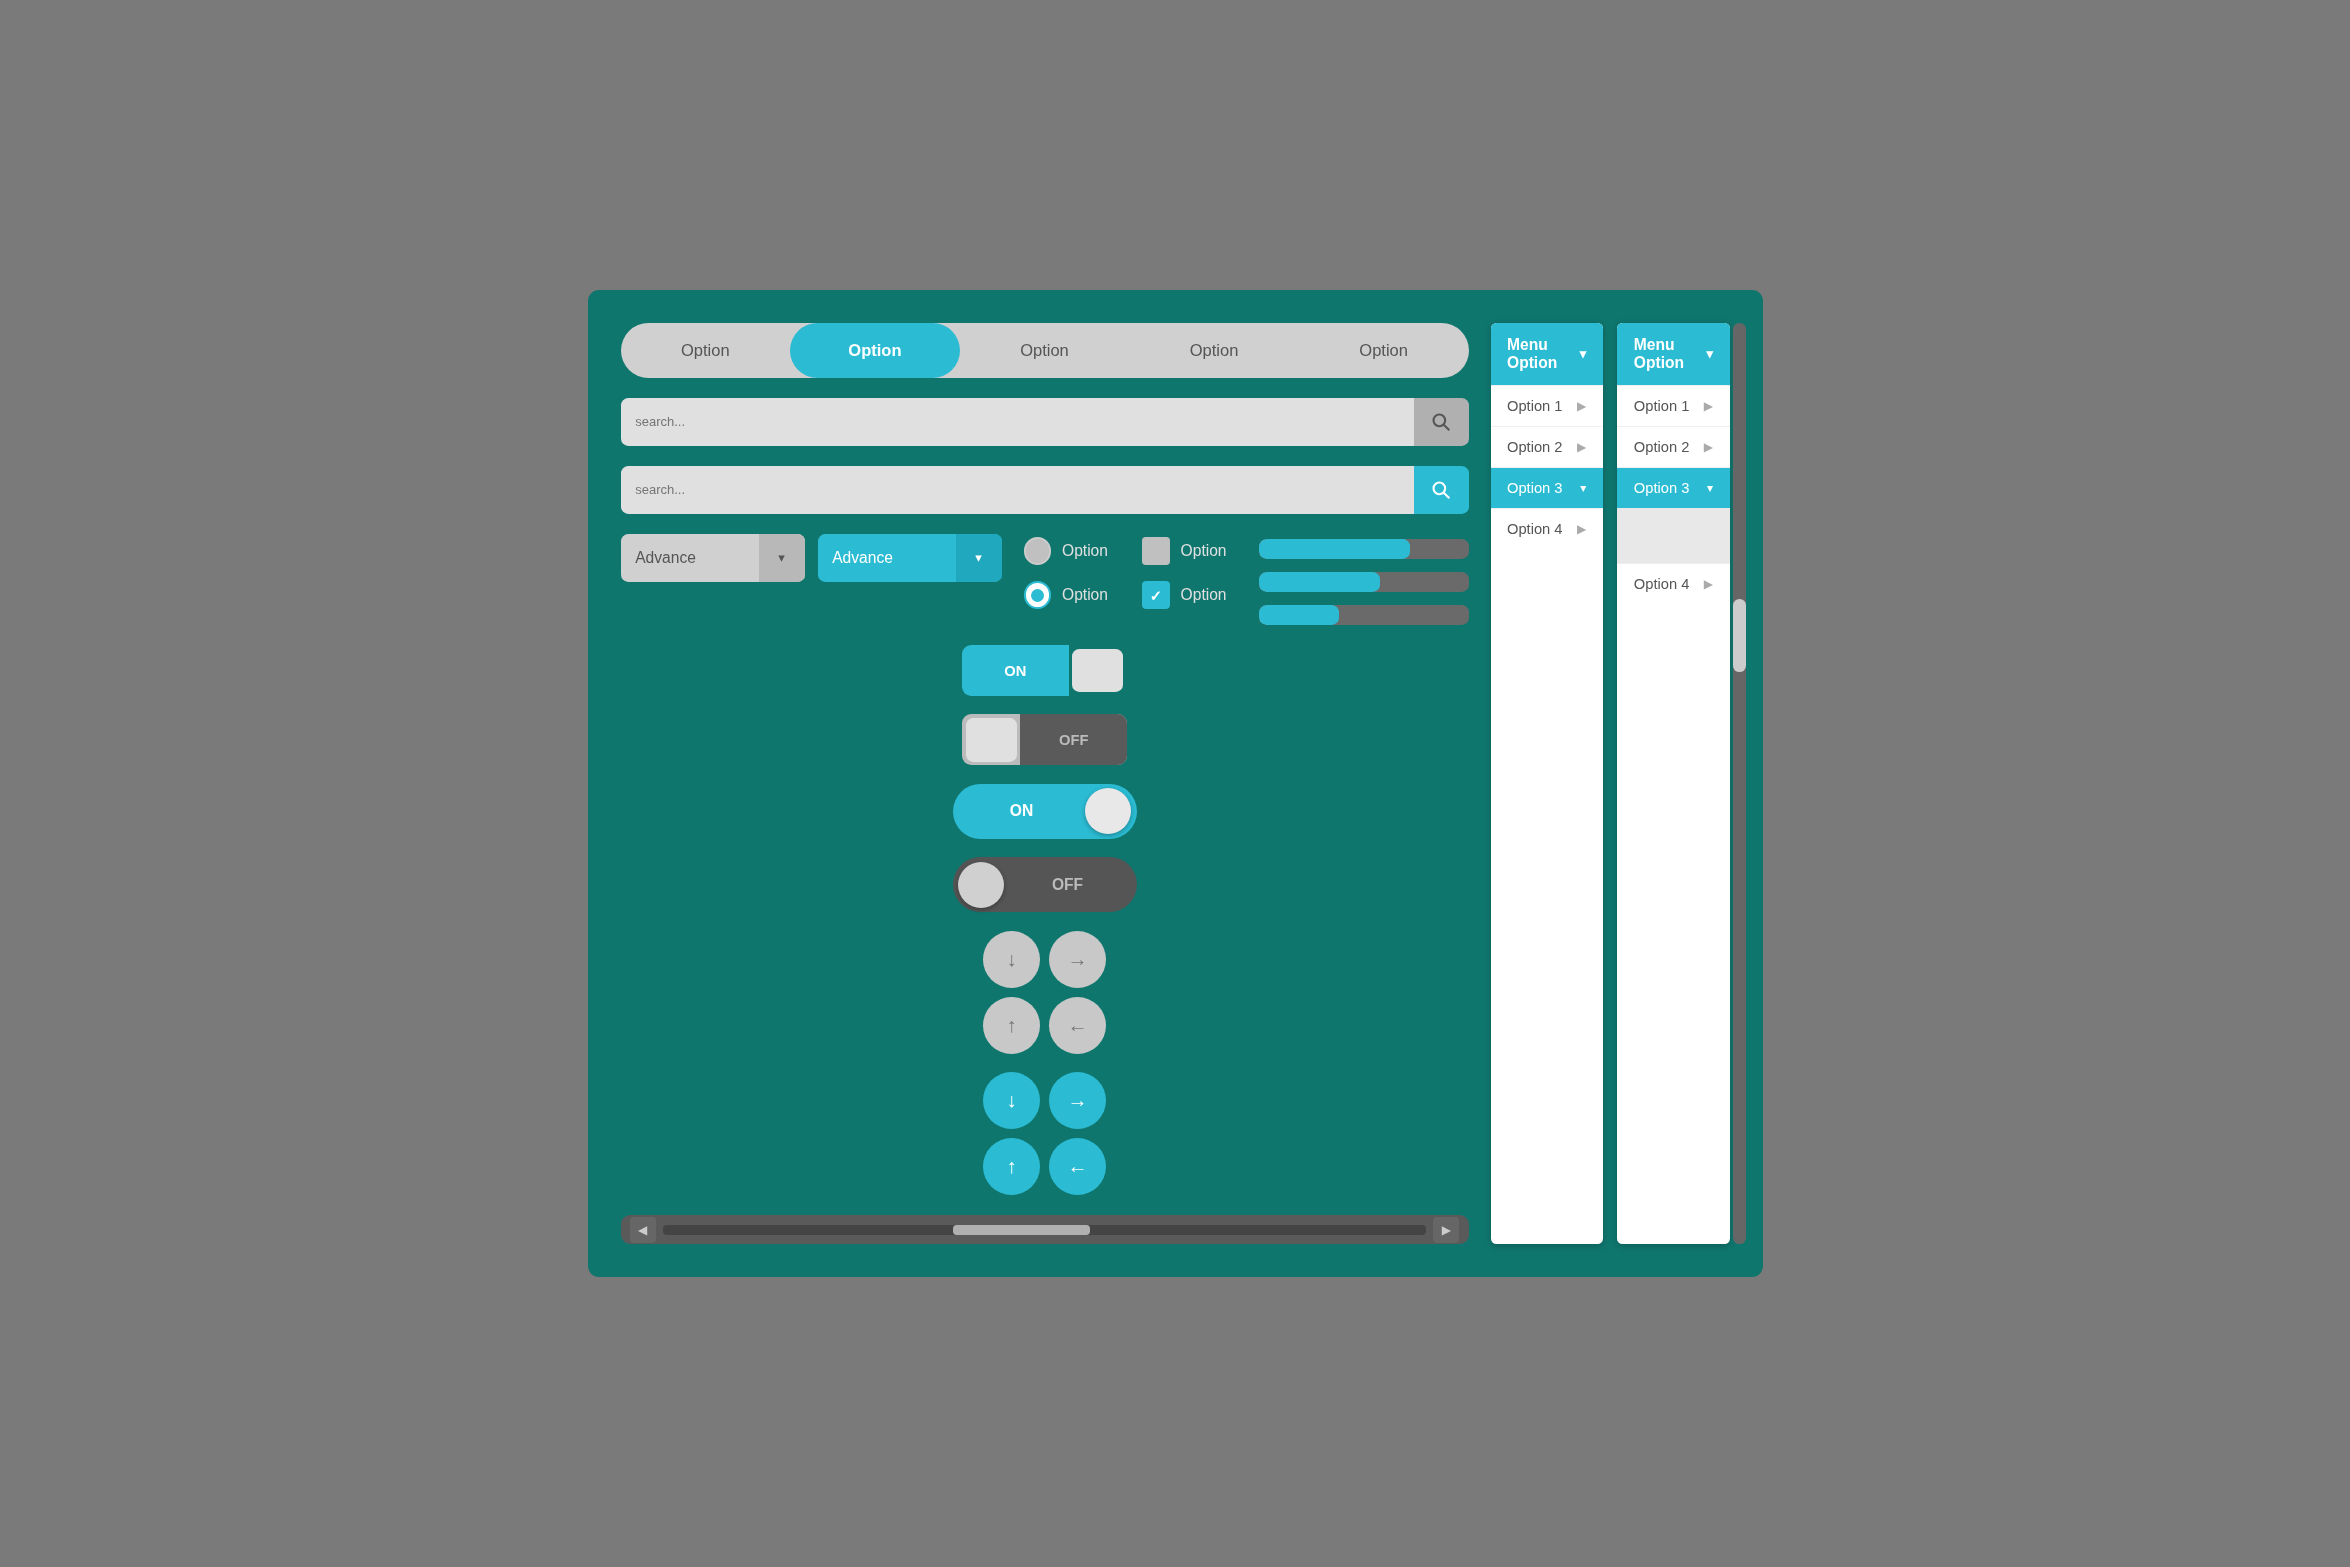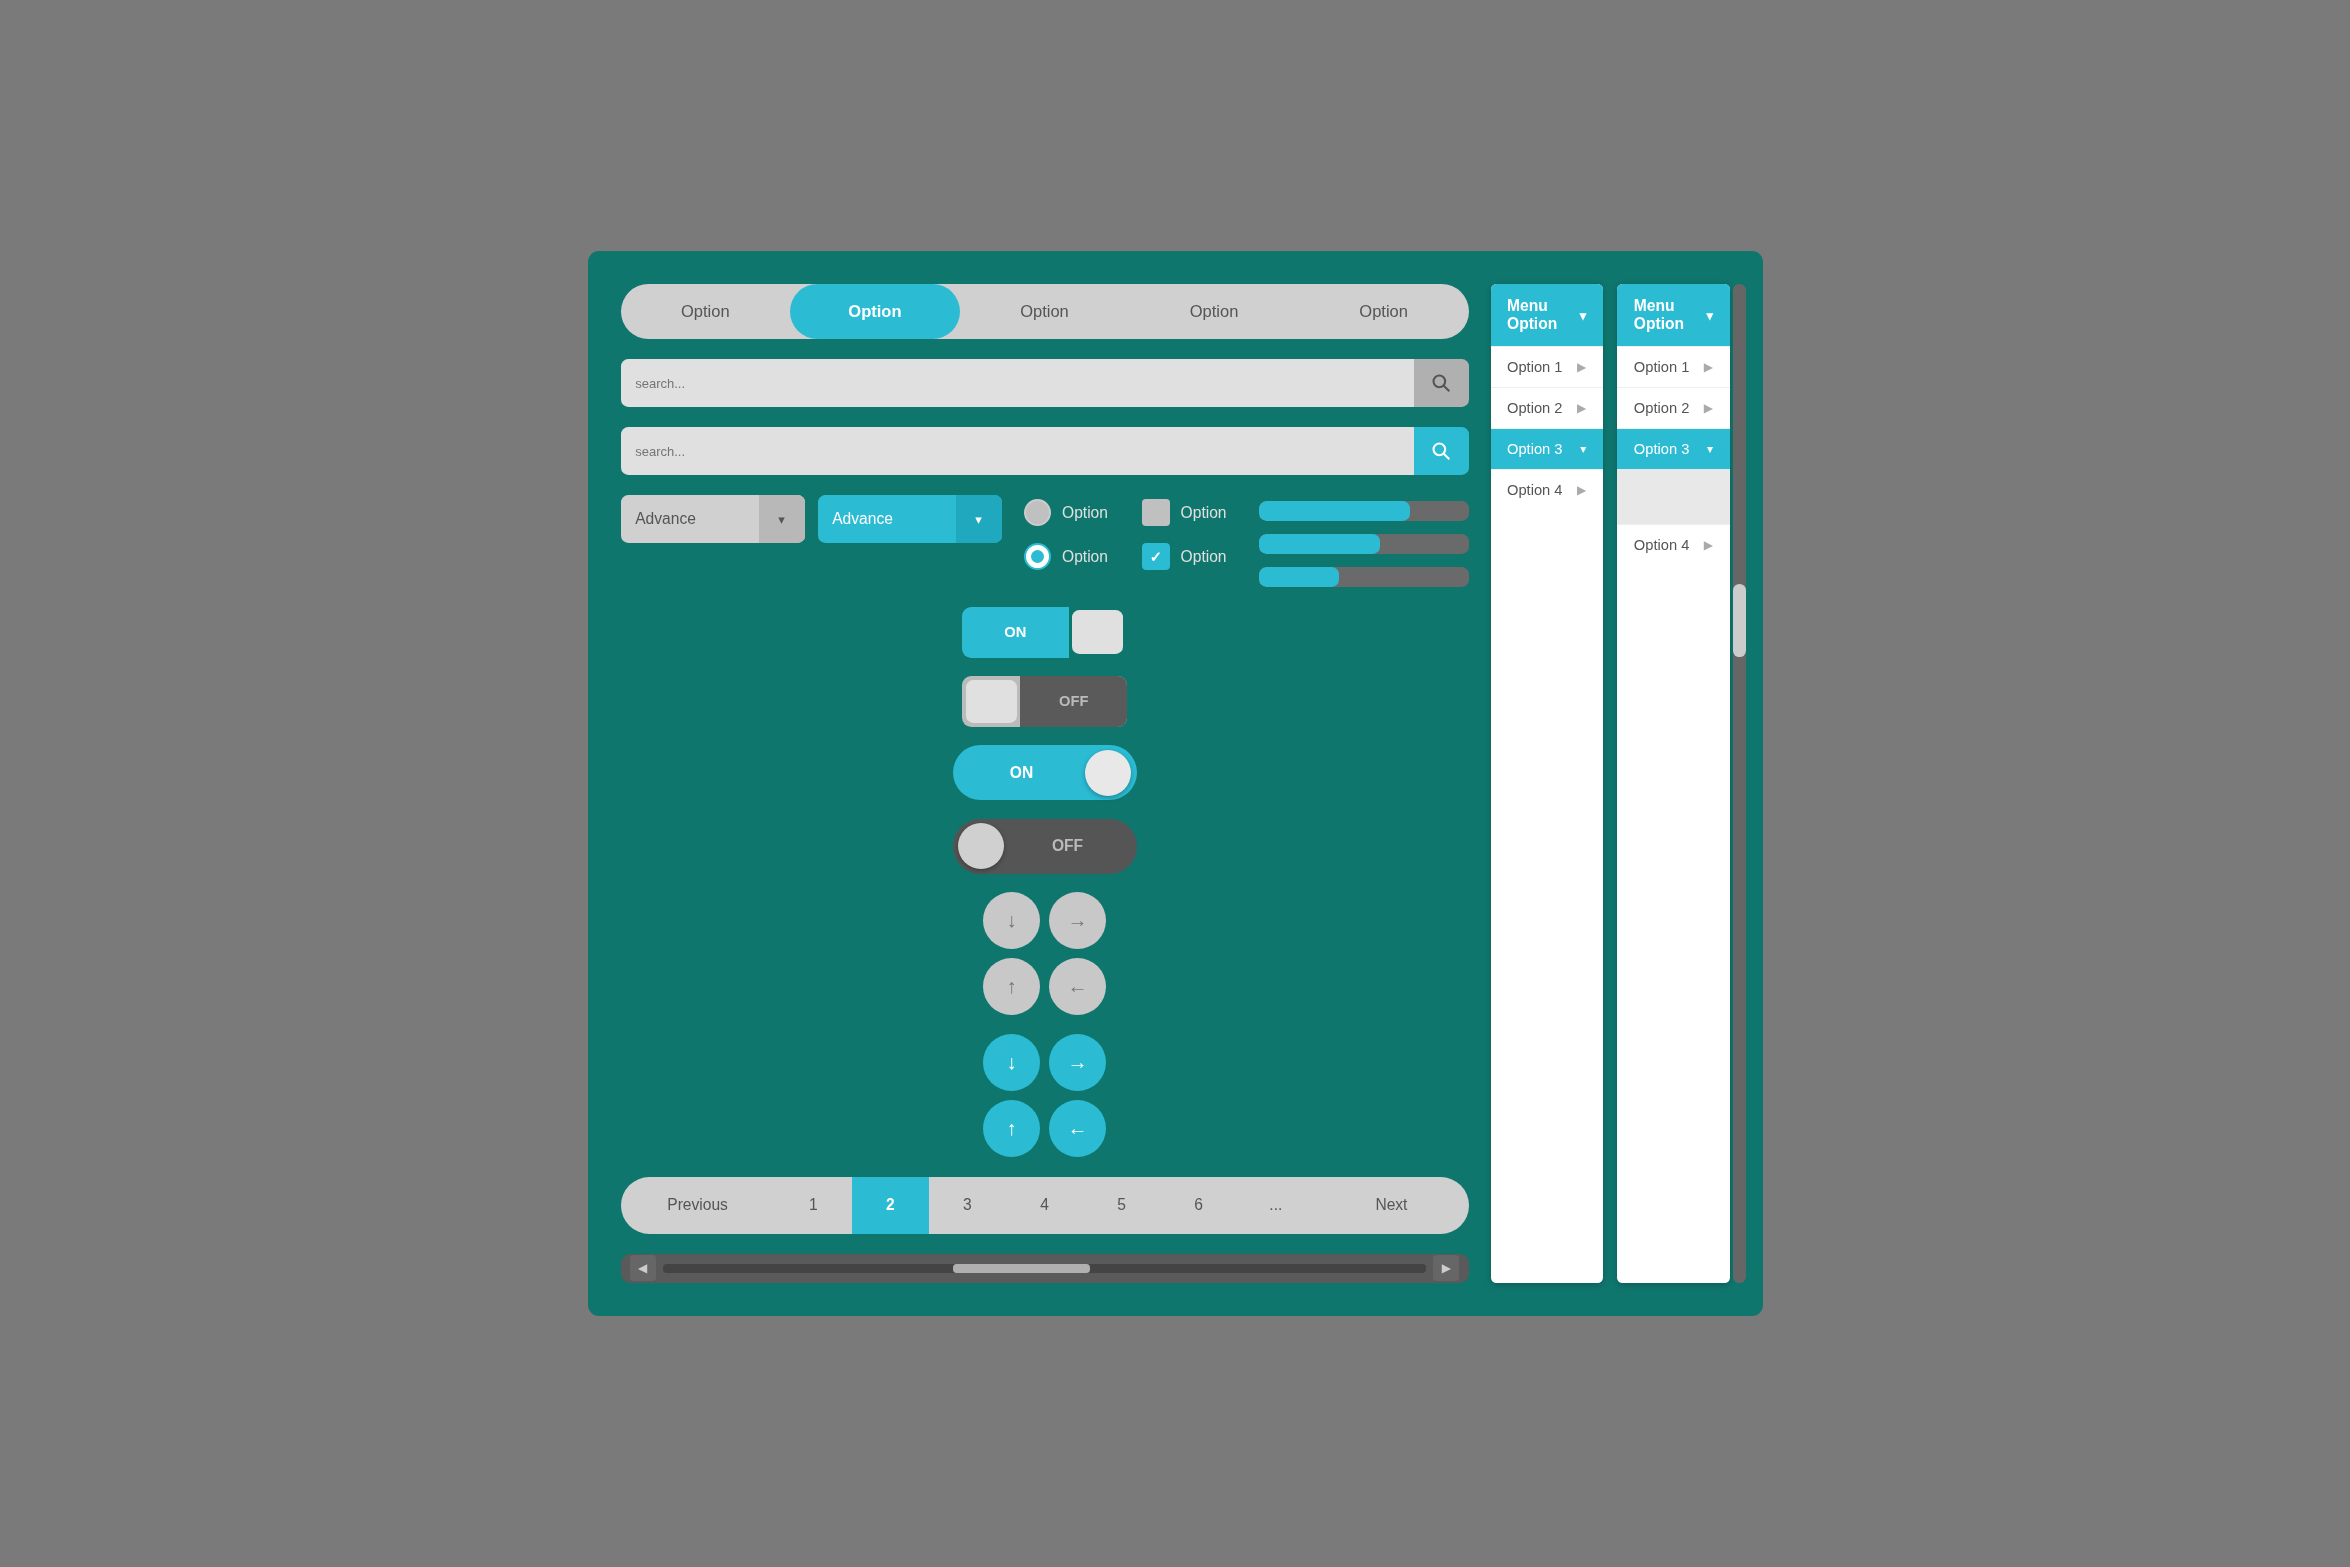--- a/index.html
+++ b/index.html
@@ -579,31 +579,20 @@
       </div>
 
       <div class="arrow-group">
         <button class="arrow-btn blue-btn">↓</button>
         <button class="arrow-btn blue-btn">→</button>
         <button class="arrow-btn blue-btn">↑</button>
         <button class="arrow-btn blue-btn">←</button>
       </div>
     </div>
 
-    <div class="pagination">
-      <div class="page-item prev">Previous</div>
-      <div class="page-item">1</div>
-      <div class="page-item active">2</div>
-      <div class="page-item">3</div>
-      <div class="page-item">4</div>
-      <div class="page-item">5</div>
-      <div class="page-item">6</div>
-      <div class="page-item">...</div>
-      <div class="page-item next">Next</div>
-    </div>
 
     <div class="bottom-scrollbar-row">
       <button class="scroll-arrow-btn">◀</button>
       <div class="bottom-scrollbar-track">
         <div class="bottom-scrollbar-thumb"></div>
       </div>
       <button class="scroll-arrow-btn">▶</button>
     </div>
 
   </div>

